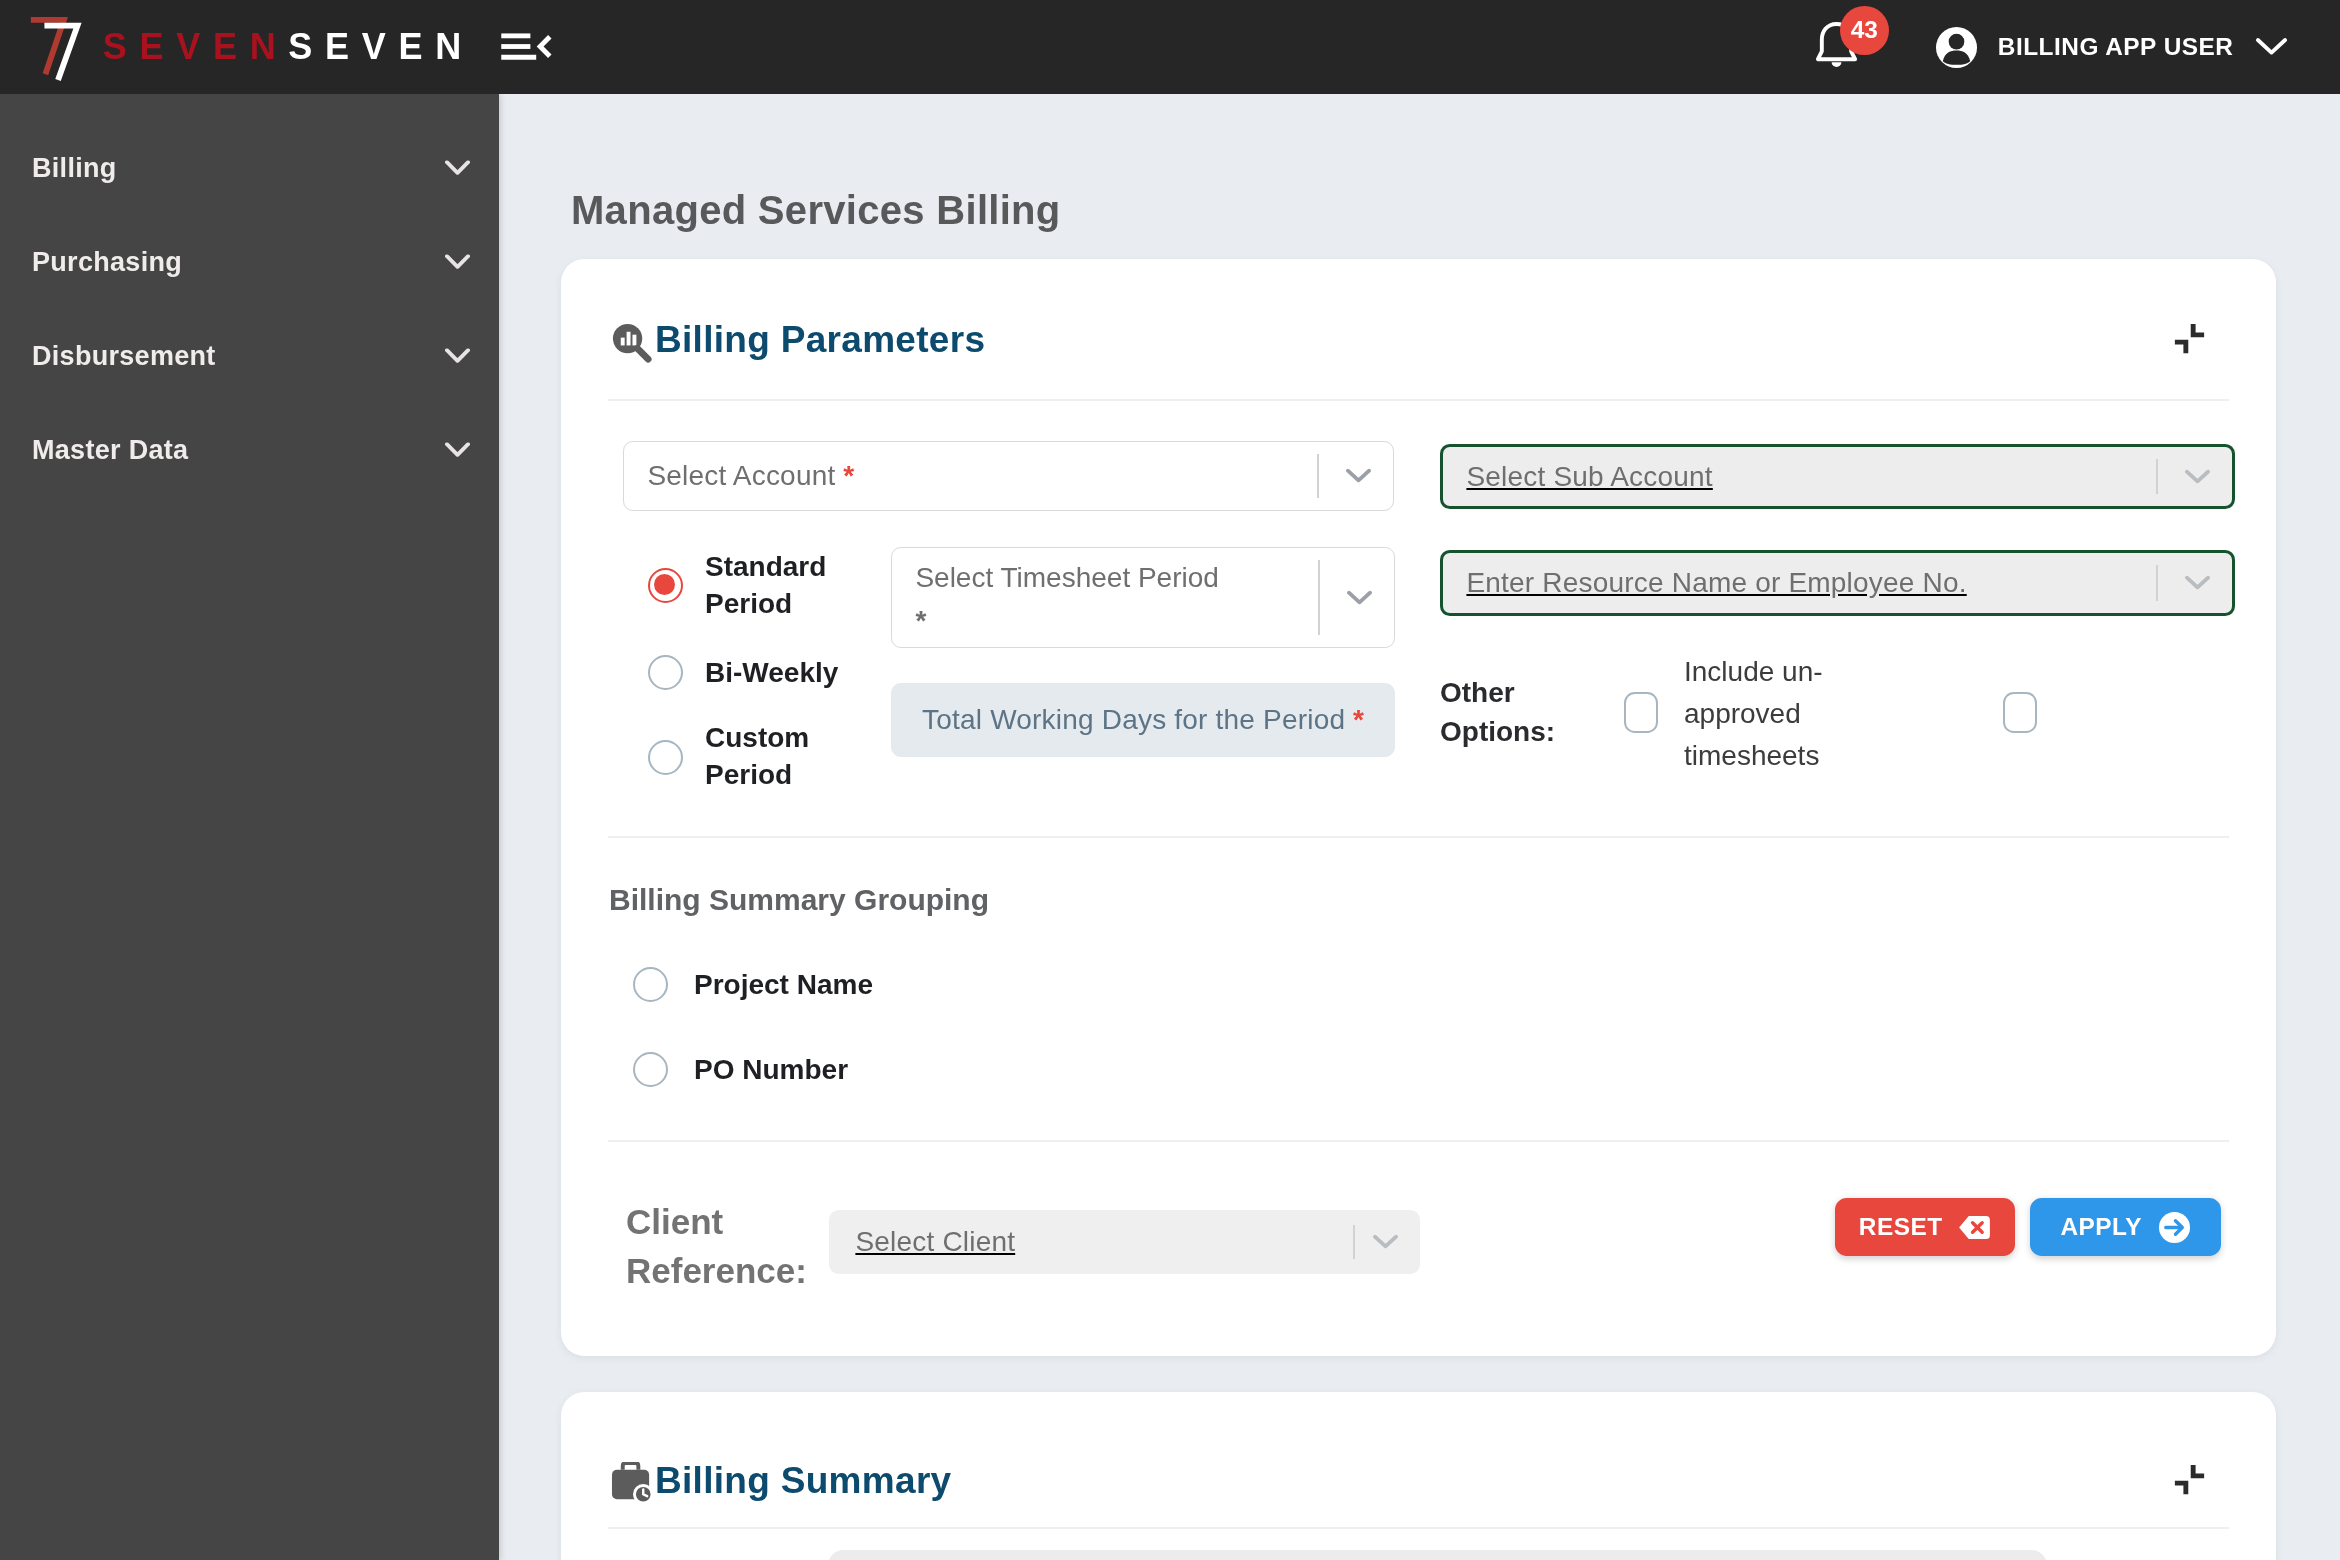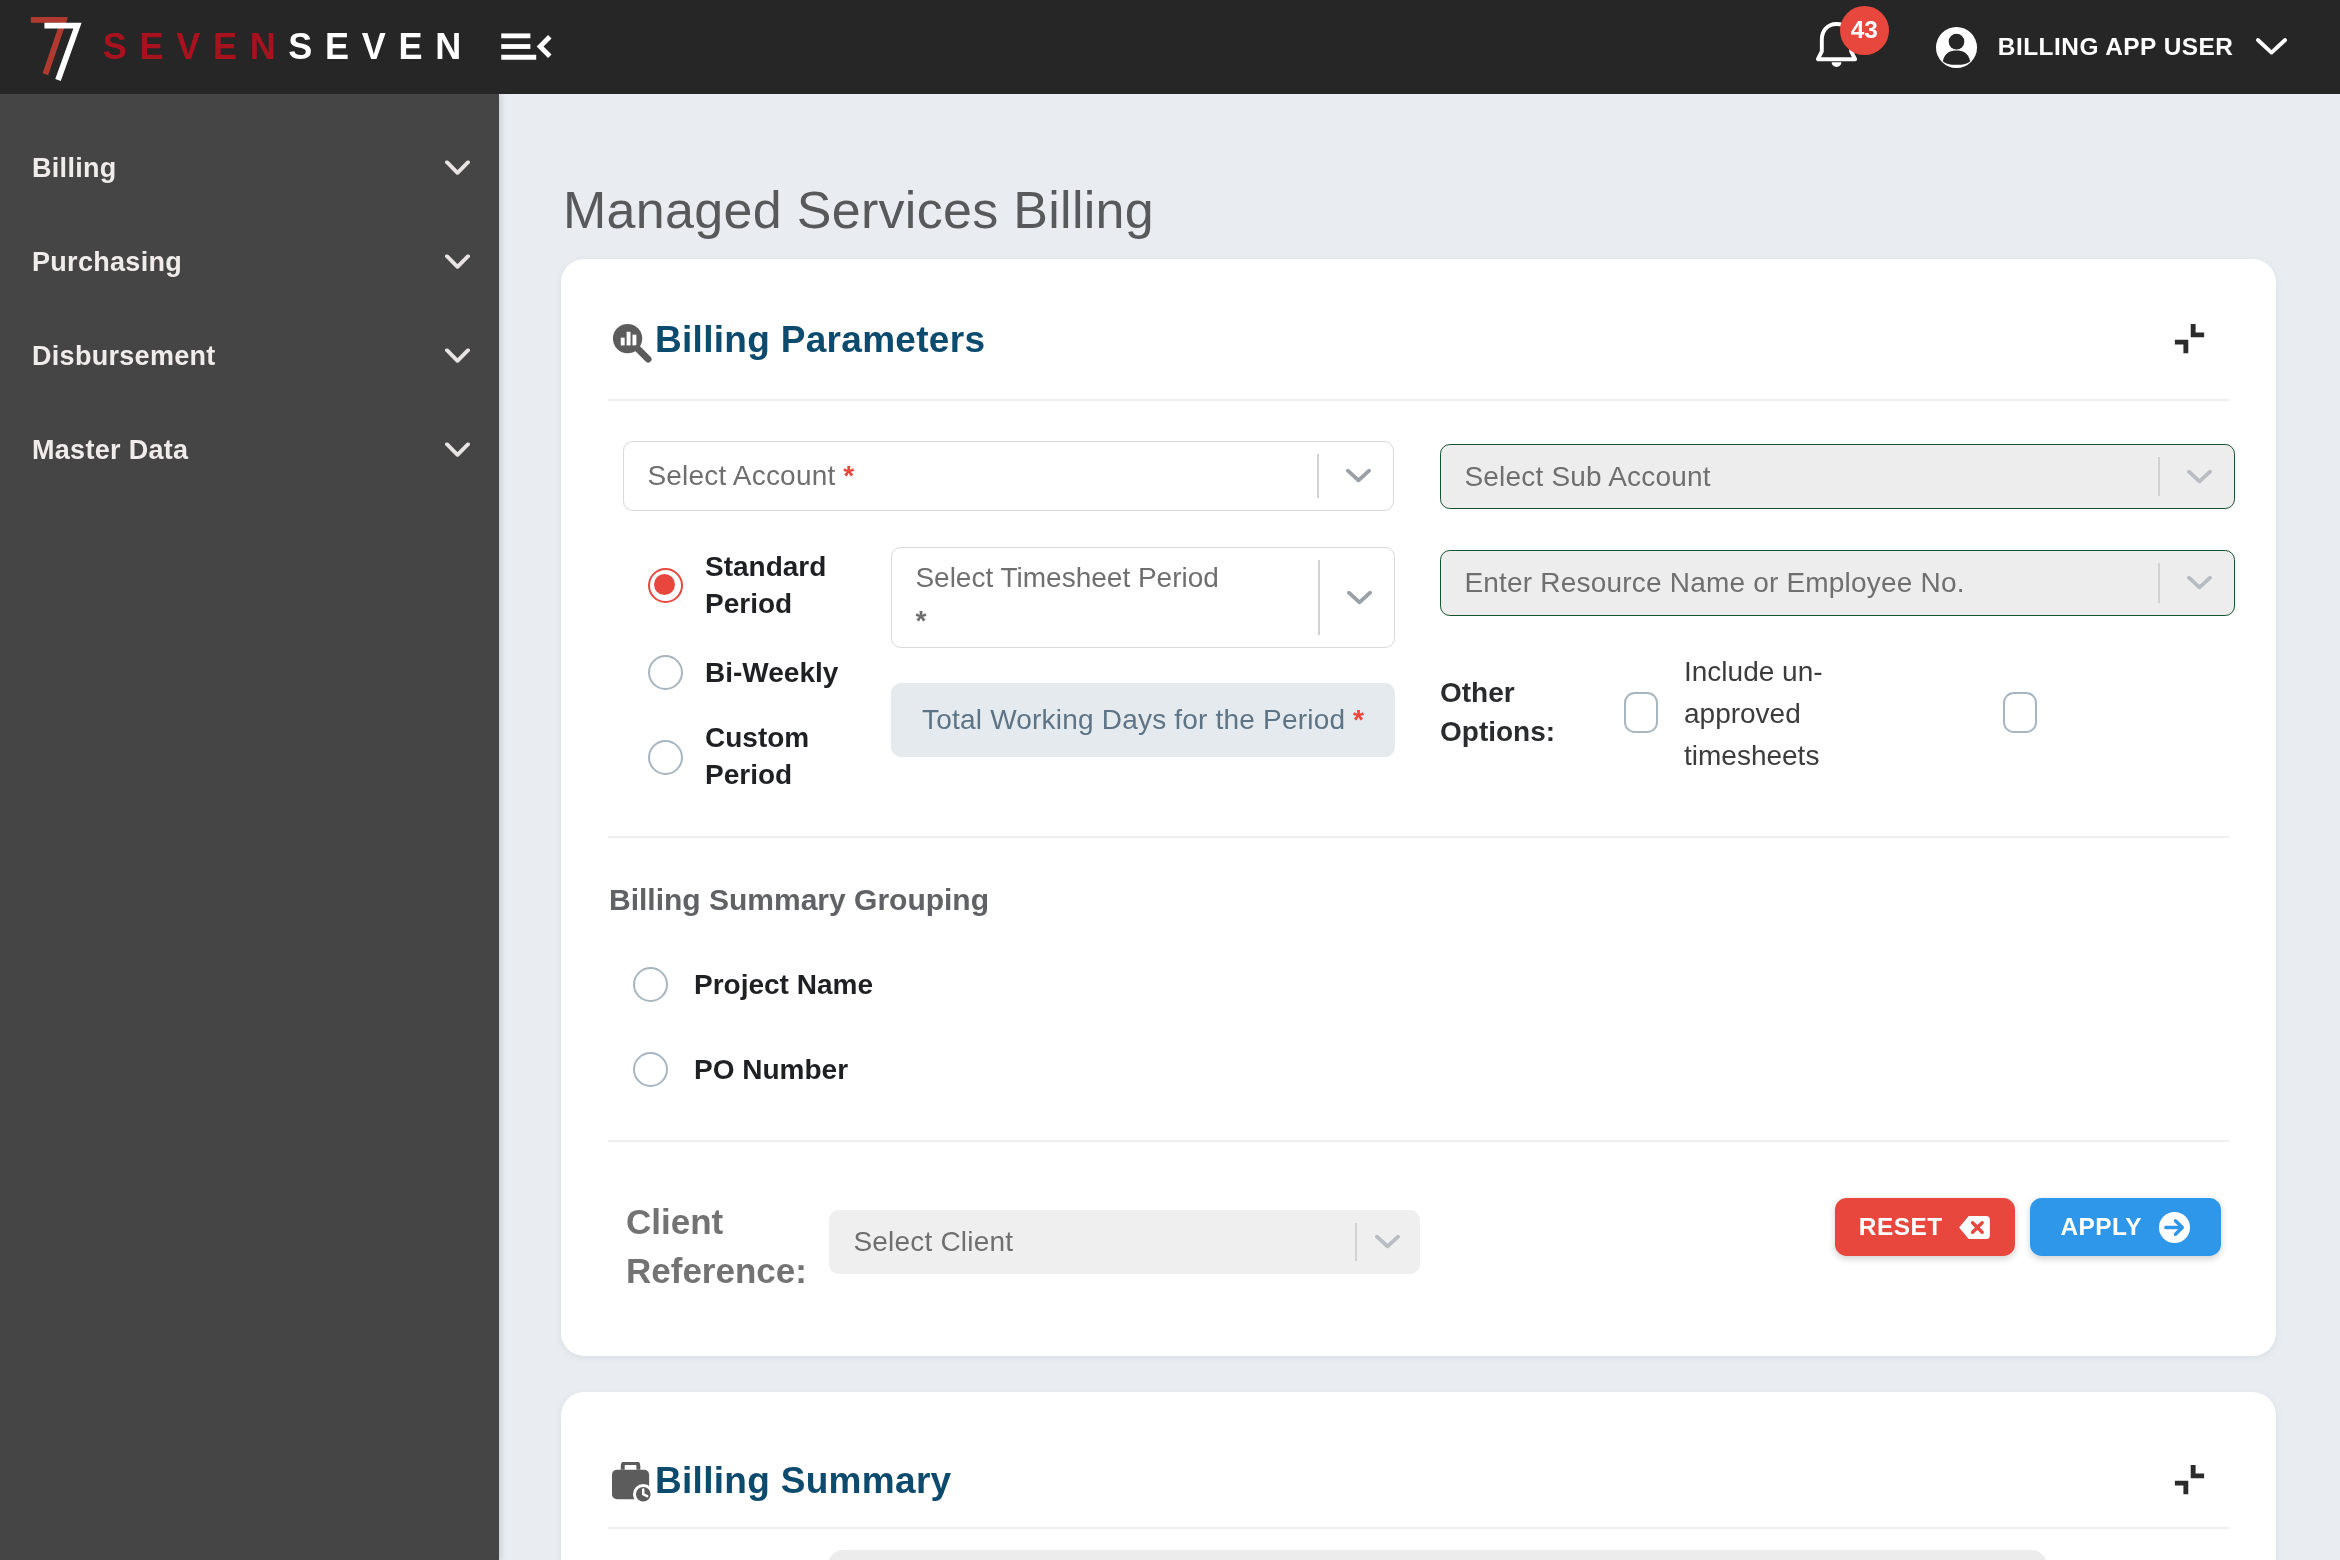--- a/index.html
+++ b/index.html
@@ -37,39 +37,39 @@
   }
   .side-item{
     height:94px;display:flex;align-items:center;position:relative;
     padding-left:32px;cursor:pointer;
   }
   .side-item .lbl{color:#f1ecec;font-size:27px;font-weight:bold;letter-spacing:0.3px;}
   .side-item .chev{position:absolute;right:29px;top:50%;transform:translateY(-50%);}
   
   .main{position:absolute;left:499px;top:94px;width:1841px;height:1467px;background:#e9edf1;overflow:hidden;}
   .page-title{
-    margin:0;position:absolute;left:64px;top:86px;
-    font-size:52px;font-weight:normal;color:#58595b;letter-spacing:0.3px;
+    margin:8px;position:absolute;left:64px;top:86px;
+    font-size:40px;font-weight:bold;color:#58595b;letter-spacing:0.3px;
   }
   .card{
     position:absolute;left:62px;width:1715px;background:#ffffff;border-radius:23.4px;
     box-shadow:0 2px 7.8px rgba(80,95,115,.10);
   }
   .card1{top:165px;height:1097px;}
   .card2{top:1298px;height:254px;}
   .card-title{position:absolute;font-size:37px;font-weight:bold;color:#0c4a6e;letter-spacing:0.3px;}
   .collapse-btn{position:absolute;left:1609px;width:39px;height:39px;cursor:pointer;}
   .hdiv{position:absolute;left:47px;right:47px;height:2px;background:#efefef;}
   
   .select{
     position:absolute;box-sizing:border-box;border-radius:9.8px;cursor:pointer;
     display:flex;align-items:center;
   }
   .select.enabled{background:#fff;border:1px solid #d9d9d9;}
-  .select.disabled{background:#ededed;border:1px solid #14532d;}
+  .select.disabled{background:#ededed;border:3px solid #14532d;text-decoration:underline;}
   .select.blue-disabled{background:#e5eaee;border:1px solid #e5eaee;}
   .select .ph{color:#6f6f6f;font-size:28px;padding-left:23.4px;letter-spacing:0.2px;}
   .select .vdiv{position:absolute;right:74px;top:11.7px;bottom:11.7px;width:2px;background:#d2d2d2;}
   .select .sel-chev{position:absolute;right:21.5px;top:50%;transform:translateY(-50%);}
   .req{color:#e8473e;font-size:28px;font-weight:bold;margin-left:7.8px;}
   .f-timesheet .inner{padding-left:23.4px;}
   .f-timesheet .line{font-size:28px;color:#6f6f6f;line-height:43px;}
   .f-workdays{justify-content:center;}
   .f-workdays .ph{color:#5d7486;padding-left:0;}
   

